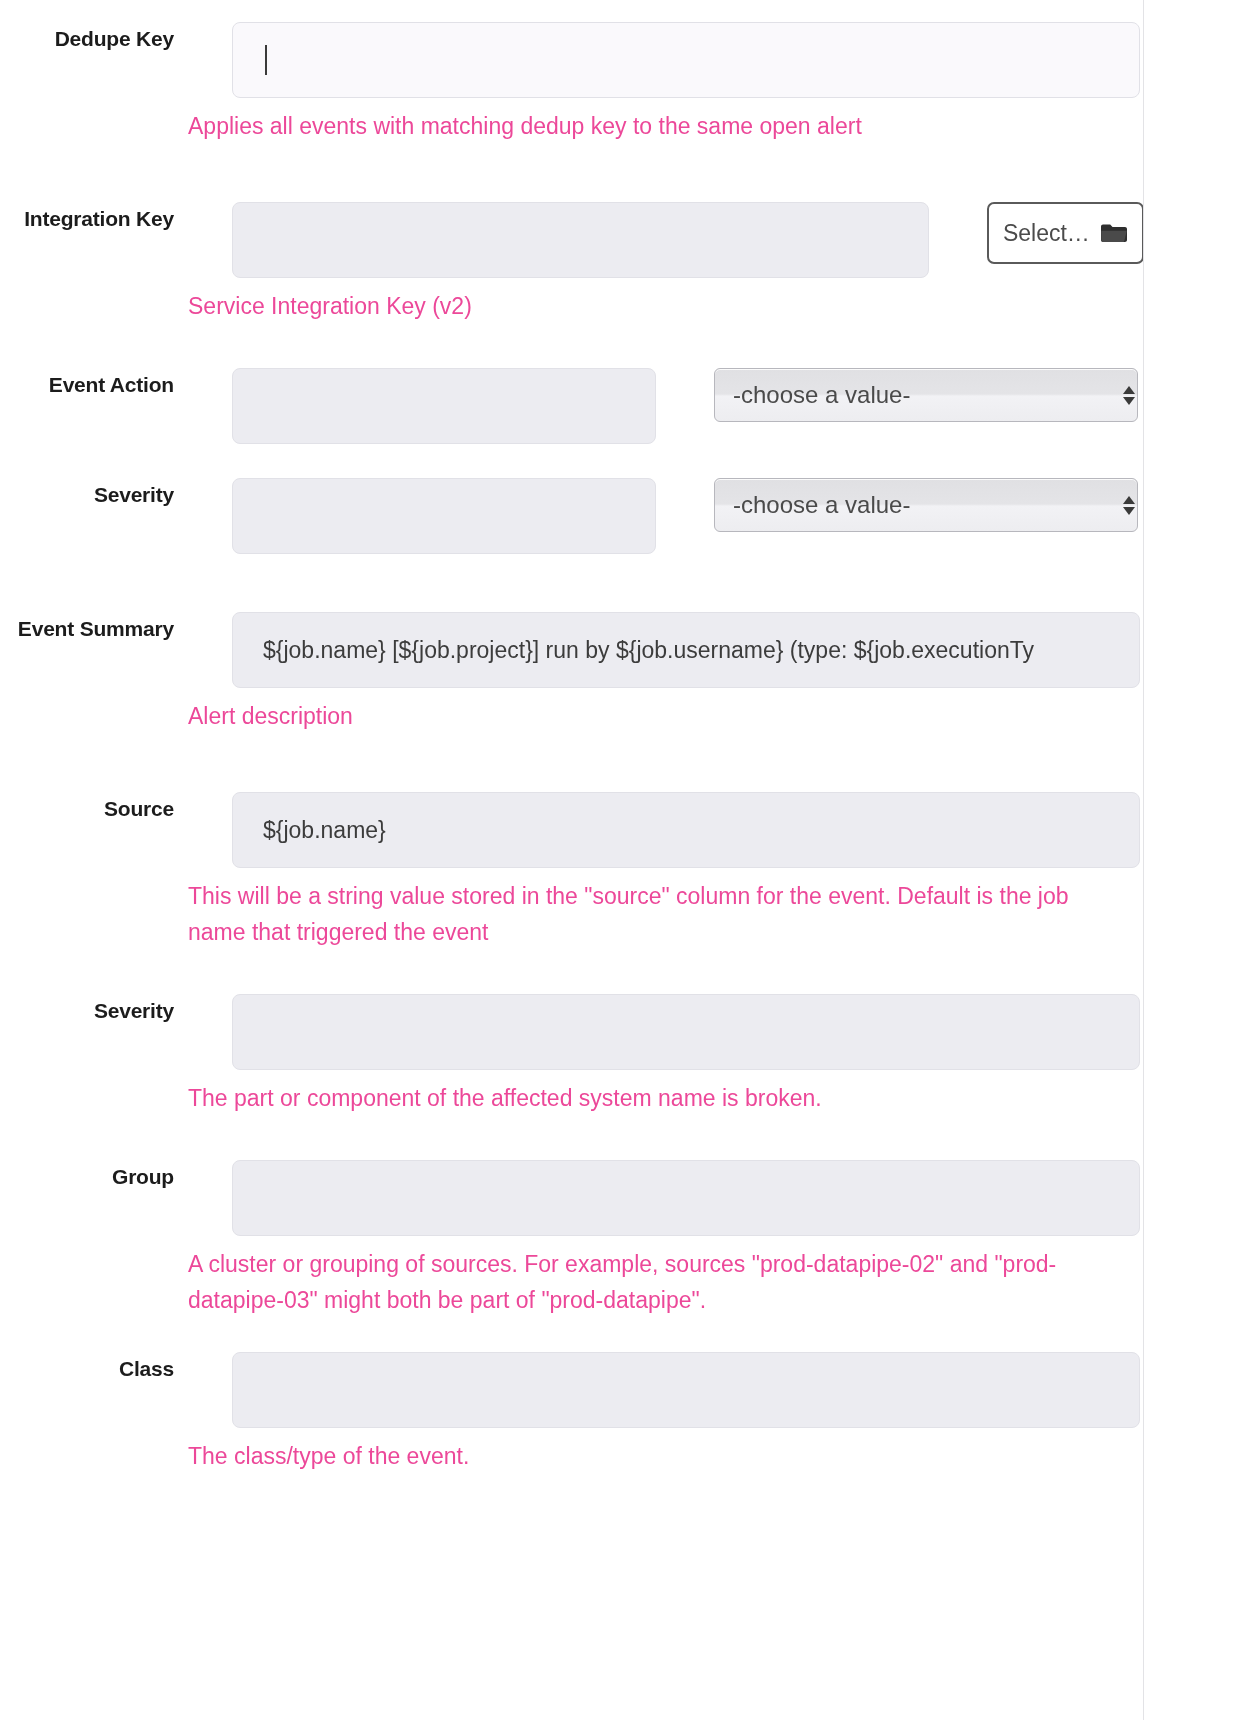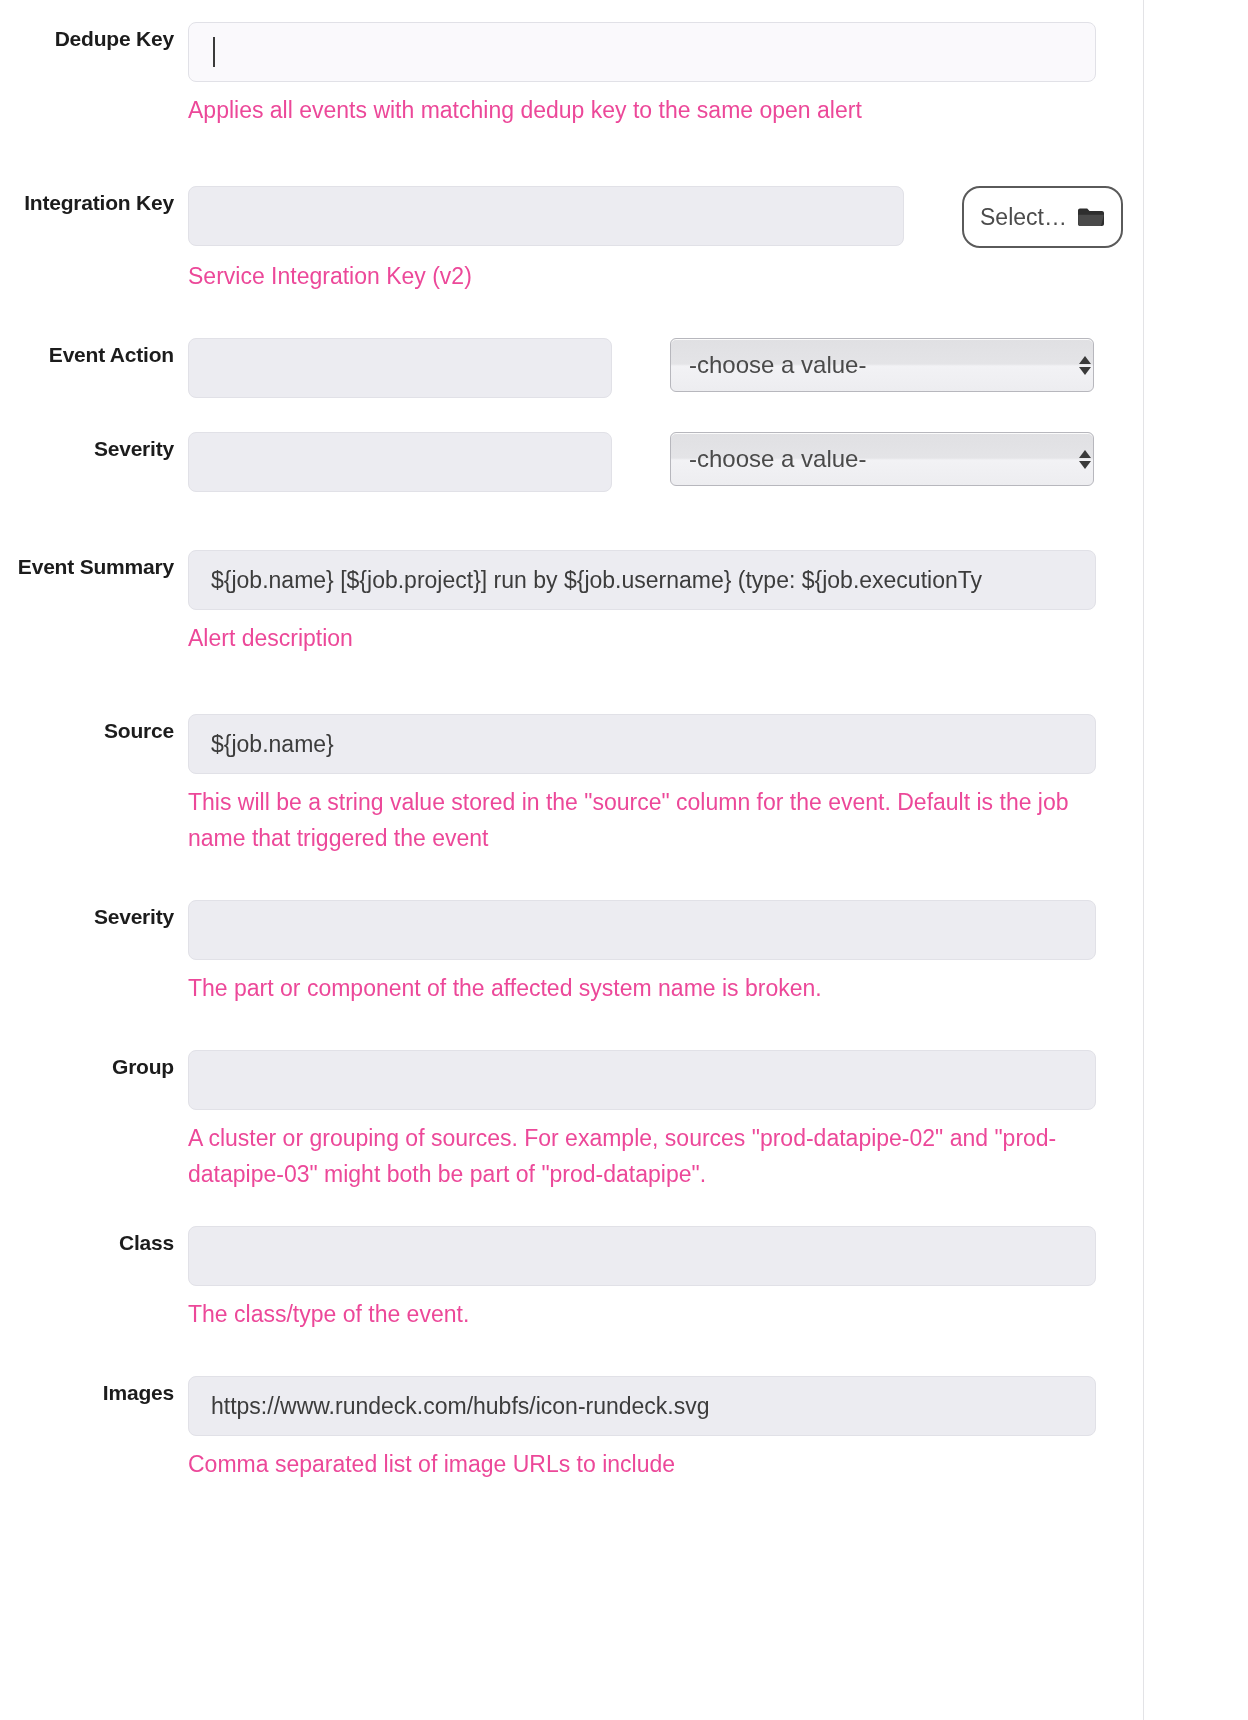--- a/index.html
+++ b/index.html
@@ -67,32 +67,33 @@
   }
 
   .control-line {
     display: flex;
     align-items: flex-start;
     gap: 0;
   }
 
   .text-input {
     box-sizing: border-box;
-    height: 60px;
+    height: 76px;
     background: #ececf1;
     border: 1px solid #e1e1e7;
     border-radius: 8px;
     font-family: "Liberation Sans", sans-serif;
     font-size: 23px;
     color: #3c3c3c;
-    padding: 0 22px;
+    padding: 0 30px;
     display: flex;
     align-items: center;
     white-space: nowrap;
     overflow: hidden;
+    margin-left: 44px;
   }
   .text-input.full { width: 908px; }
   .text-input.with-button { width: 716px; }
   .text-input.short { width: 424px; }
 
   .text-input.focused {
     background: #faf9fc;
     border: 1px solid #e1e1e7;
     position: relative;
   }
@@ -112,21 +113,21 @@
     max-width: 908px;
   }
 
   .select-btn {
     box-sizing: border-box;
     margin-left: 58px;
     height: 62px;
     min-width: 148px;
     background: #ffffff;
     border: 2px solid #5a5a5a;
-    border-radius: 18px;
+    border-radius: 7px;
     display: inline-flex;
     align-items: center;
     justify-content: center;
     gap: 10px;
     font-size: 23px;
     color: #4b4b4b;
     padding: 0 16px;
     cursor: pointer;
   }
   .folder-icon { display: inline-block; line-height: 0; }
@@ -315,28 +316,17 @@
         <div class="text-input full">
           <span></span>
         </div>
       </div>
       <div class="help-text">The class/type of the event.</div>
     </div>
   </div>
 
   <div class="spacer-lg"></div>
 
-  <div class="field-row">
-    <div class="field-label">Images</div>
-    <div class="field-body">
-      <div class="control-line">
-        <div class="text-input full">
-          <span>https://www.rundeck.com/hubfs/icon-rundeck.svg</span>
-        </div>
-      </div>
-      <div class="help-text">Comma separated list of image URLs to include</div>
-    </div>
-  </div>
 
 </div>
 
 <div class="right-rule"></div>
 <div class="right-fill"></div>
 
 </body></html>

